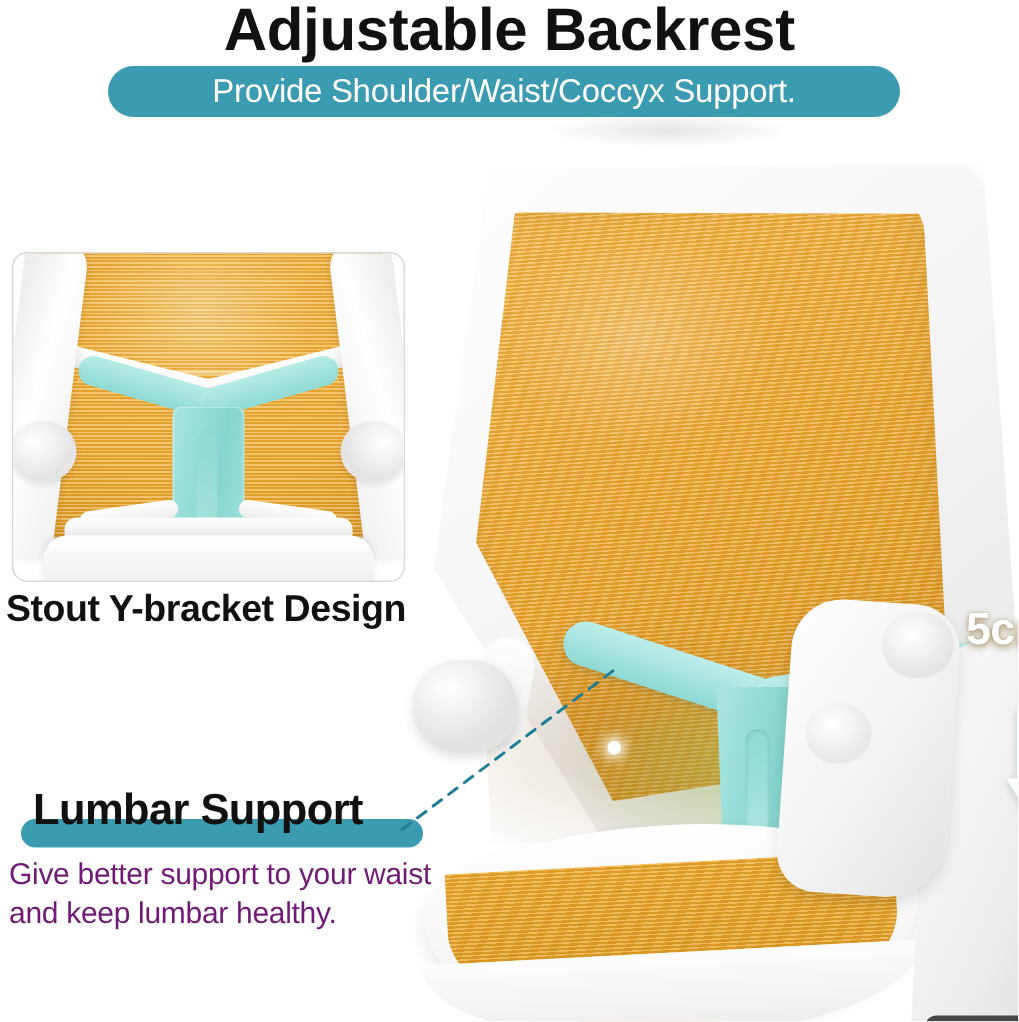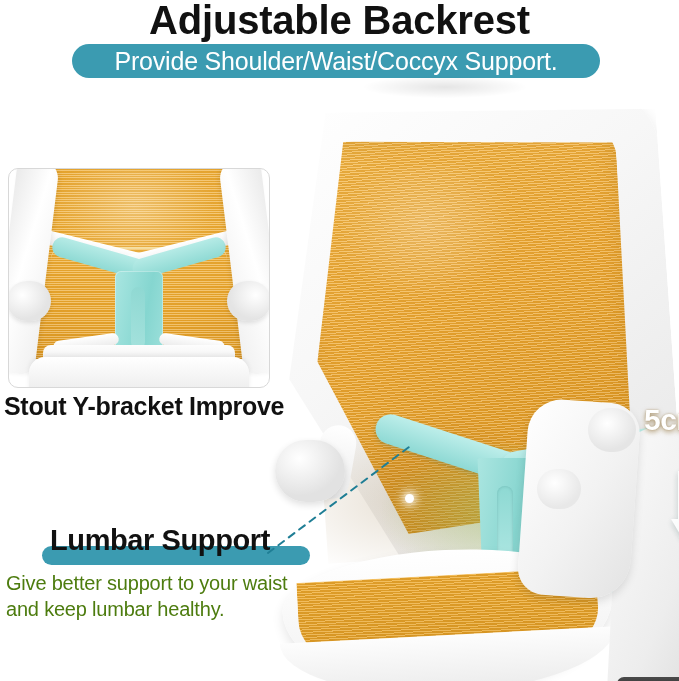--- a/index.html
+++ b/index.html
@@ -8,21 +8,21 @@
        -webkit-font-smoothing:antialiased;}
   .stage{position:relative;width:679px;height:681px;background:#ffffff;overflow:hidden;}
 
   
   .title{position:absolute;left:0;top:-2px;width:679px;text-align:center;
          font-size:40px;font-weight:700;color:#111111;letter-spacing:-0.2px;
          line-height:44px;white-space:nowrap;}
   .subpill{position:absolute;left:72px;top:44px;width:528px;height:34px;
            border-radius:17px;background:#3b9bb1;
            display:flex;align-items:center;justify-content:center;}
-  .subpill span{font-size:25px;color:#ffffff;font-weight:400;letter-spacing:-0.2px;
+  .subpill span{font-size:22px;color:#ffffff;font-weight:400;letter-spacing:-0.2px;
                 white-space:nowrap;line-height:24px;}
 
   
   .inset{position:absolute;left:8px;top:168px;width:260px;height:218px;
          border:1.5px solid #d8d8d8;border-radius:10px;background:#ffffff;
          overflow:hidden;}
   .inset-img{position:absolute;inset:0;overflow:hidden;}
   
   .ins-mesh{position:absolute;left:14px;top:-6px;width:232px;height:196px;
             background:
@@ -70,26 +70,26 @@
             background:linear-gradient(#ffffff,#ececec);transform:rotate(8deg);}
   .ins-rim{position:absolute;left:42px;top:78px;width:176px;height:22px;border-radius:12px 12px 0 0;
             border-top:2px solid #f6e1a8;opacity:.9;}
 
   
   .h2-stout{position:absolute;left:4px;top:392px;font-size:25px;font-weight:700;color:#111;
             letter-spacing:-0.3px;white-space:nowrap;}
   .p-stout{position:absolute;left:4px;top:428px;font-size:21px;font-weight:400;color:#1a1a1a;
             letter-spacing:-0.2px;white-space:nowrap;}
 
-  .lumbar-wrap{position:absolute;left:14px;top:524px;width:272px;height:40px;margin-left:28px;}
+  .lumbar-wrap{position:absolute;left:14px;top:524px;width:272px;height:40px;}
   .lumbar-bar{position:absolute;left:0px;top:22px;width:268px;height:19px;border-radius:10px;
               background:#3b9bb1;}
   .lumbar-txt{position:absolute;left:8px;top:0px;font-size:29px;font-weight:700;color:#111;
               letter-spacing:-0.4px;white-space:nowrap;}
-  .p-lumbar{position:absolute;left:6px;top:570px;width:300px;font-size:20px;color:#4d7c0f;
+  .p-lumbar{position:absolute;left:6px;top:570px;width:300px;font-size:20px;color:#701a75;
             line-height:26px;letter-spacing:-0.2px;}
 
   
   .chair{position:absolute;left:255px;top:95px;width:424px;height:586px;overflow:hidden;}
 
   
   .back-frame{position:absolute;left:24px;top:8px;width:392px;height:470px;
               transform:rotate(-4deg);}
   .bf-outer{position:absolute;inset:0;border-radius:64px 54px 40px 40px;
             background:linear-gradient(145deg,#ffffff 0%,#f7f7f7 40%,#e6e6e6 100%);
@@ -215,21 +215,21 @@
 
       <div class="ins-armL"></div>
       <div class="ins-armR"></div>
       <div class="ins-knobL"></div>
       <div class="ins-knobR"></div>
       <div class="ins-lip"></div>
       <div class="ins-base"></div>
     </div>
   </div>
 
-  <div class="h2-stout">Stout Y-bracket Improve</div>
+  <div class="h2-stout">Stout Y-bracket Design</div>
 
   <div class="lumbar-wrap">
     <div class="lumbar-bar"></div>
     <div class="lumbar-txt">Lumbar Support</div>
   </div>
   <div class="p-lumbar">Give better support to your waist and keep lumbar healthy.</div>
 
   <div class="chair">
 
     <div class="back-frame">

